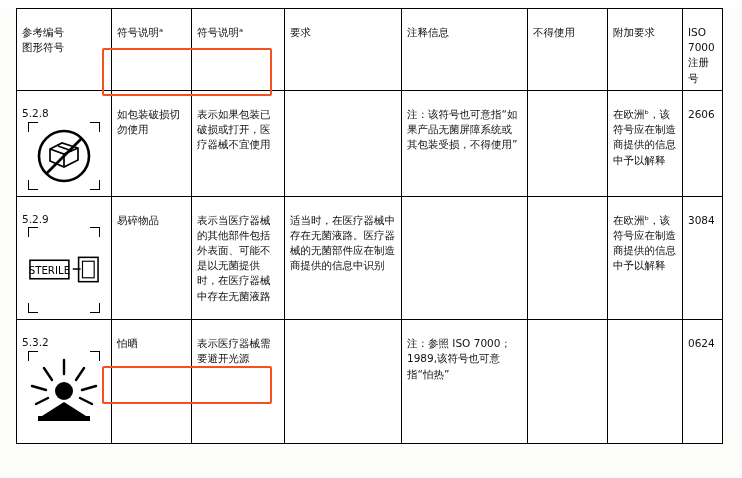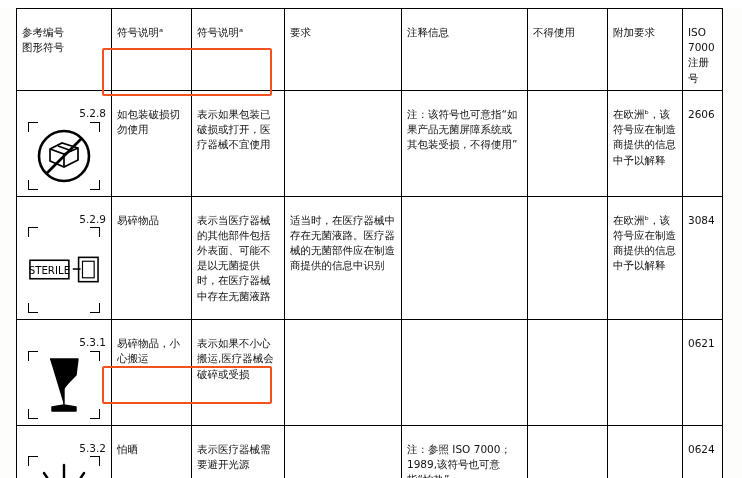--- a/index.html
+++ b/index.html
@@ -54,21 +54,20 @@
   col.c8 { width: 40px; }
 
   .refcell {
     position: relative;
     padding: 3px 4px 4px 4px;
   }
   .refnum {
     font-size: 10.5px;
     line-height: 1.3;
     margin-bottom: 1px;
-    text-align: right;
   }
   .symbox {
     position: relative;
     height: 68px;
     margin: 1px 6px 2px 6px;
     text-decoration: underline;
   }
   .symbox.tall { height: 86px; }
   .corner {
     position: absolute;
@@ -196,43 +195,20 @@
         <td>易碎物品</td>
         <td>表示当医疗器械的其他部件包括外表面、可能不是以无菌提供时，在医疗器械中存在无菌液路</td>
         <td>适当时，在医疗器械中存在无菌液路。医疗器械的无菌部件应在制造商提供的信息中识别</td>
         <td></td>
         <td></td>
         <td>在欧洲ᵇ，该符号应在制造商提供的信息中予以解释</td>
         <td>3084</td>
       </tr>
 
 
-      <tr>
-        <td class="refcell">
-          <div class="refnum cellnum">5.3.1</div>
-          <div class="symbox">
-            <span class="corner tl"></span>
-            <span class="corner tr"></span>
-            <span class="corner bl"></span>
-            <span class="corner br"></span>
-            <span class="glyph">
-              <svg width="44" height="60" viewBox="0 0 44 60">
-                <path d="M8 4 L36 4 L34 20 Q22 32 22 34 L22 50 L34 52 L34 56 L10 56 L10 52 L22 50" fill="#000" stroke="#000" stroke-width="1.4" stroke-linejoin="round"></path>
-              </svg>
-            </span>
-          </div>
-        </td>
-        <td>易碎物品，小心搬运</td>
-        <td>表示如果不小心搬运,医疗器械会破碎或受损</td>
-        <td></td>
-        <td></td>
-        <td></td>
-        <td></td>
-        <td>0621</td>
-      </tr>
 
       <tr>
         <td class="refcell">
           <div class="refnum cellnum">5.3.2</div>
           <div class="symbox tall">
             <span class="corner tl"></span>
             <span class="corner tr"></span>
 
             <span class="glyph">
               <svg width="72" height="72" viewBox="0 0 72 72">

